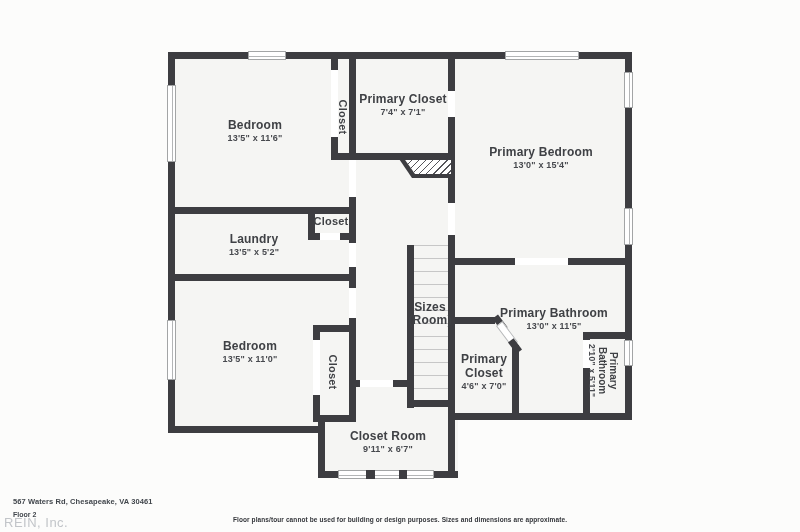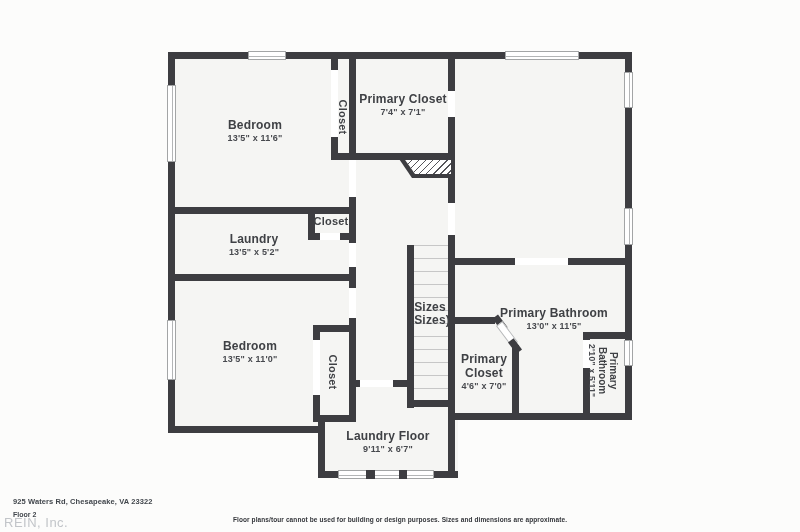--- a/index.html
+++ b/index.html
@@ -131,58 +131,62 @@
     <div class="rdims">13'5" x 11'6"</div>
   </div>
 
   <div class="room-v closet-v" style="left:343px;top:117px">Closet</div>
 
   <div class="room" style="left:403px;top:105px">
     <div class="rname">Primary Closet</div>
     <div class="rdims">7'4" x 7'1"</div>
   </div>
 
+  <div class="room" style="left:541px;top:158px">
+    <div class="rname">Primary Bedroom</div>
+    <div class="rdims">13'0" x 15'4"</div>
+  </div>
 
   <div class="room" style="left:254px;top:245px">
     <div class="rname">Laundry</div>
     <div class="rdims">13'5" x 5'2"</div>
   </div>
 
   <div class="closet-h" style="left:331px;top:221px">Closet</div>
 
   <div class="room" style="left:250px;top:352px">
     <div class="rname">Bedroom</div>
     <div class="rdims">13'5" x 11'0"</div>
   </div>
 
   <div class="room-v closet-v" style="left:333px;top:372px">Closet</div>
 
   <div class="room" style="left:430px;top:314px">
     <div class="rname" style="line-height:13px">Sizes</div>
-    <div class="rname" style="line-height:13px">(Sizes)</div>
+    <div class="rname" style="line-height:13px">(Room)</div>
   </div>
 
   <div class="room" style="left:554px;top:319px">
     <div class="rname">Primary Bathroom</div>
     <div class="rdims">13'0" x 11'5"</div>
   </div>
 
   <div class="room" style="left:484px;top:372px;width:70px">
     <div class="rname wrap">Primary Closet</div>
     <div class="rdims">4'6" x 7'0"</div>
   </div>
 
   <div class="room-v" style="left:603px;top:371px;height:86px">
     <div class="pbs-name wrap">Primary Bathroom</div>
     <div class="pbs-dims">2'10" x 5'11"</div>
   </div>
 
   <div class="room" style="left:388px;top:442px">
-    <div class="rname">Laundry Floor</div>
+    <div class="rname">Closet Room</div>
     <div class="rdims">9'11" x 6'7"</div>
   </div>
 
-  <div class="footer-address">925 Waters Rd, Chesapeake, VA 23322</div>
+  <div class="footer-address">567 Waters Rd, Chesapeake, VA 30461</div>
   <div class="footer-floor">Floor 2</div>
   <div class="watermark">REIN, Inc.</div>
   <div class="disclaimer">Floor plans/tour cannot be used for building or design purposes. Sizes and dimensions are approximate.</div>
 
 </div>
 
 </body></html>

